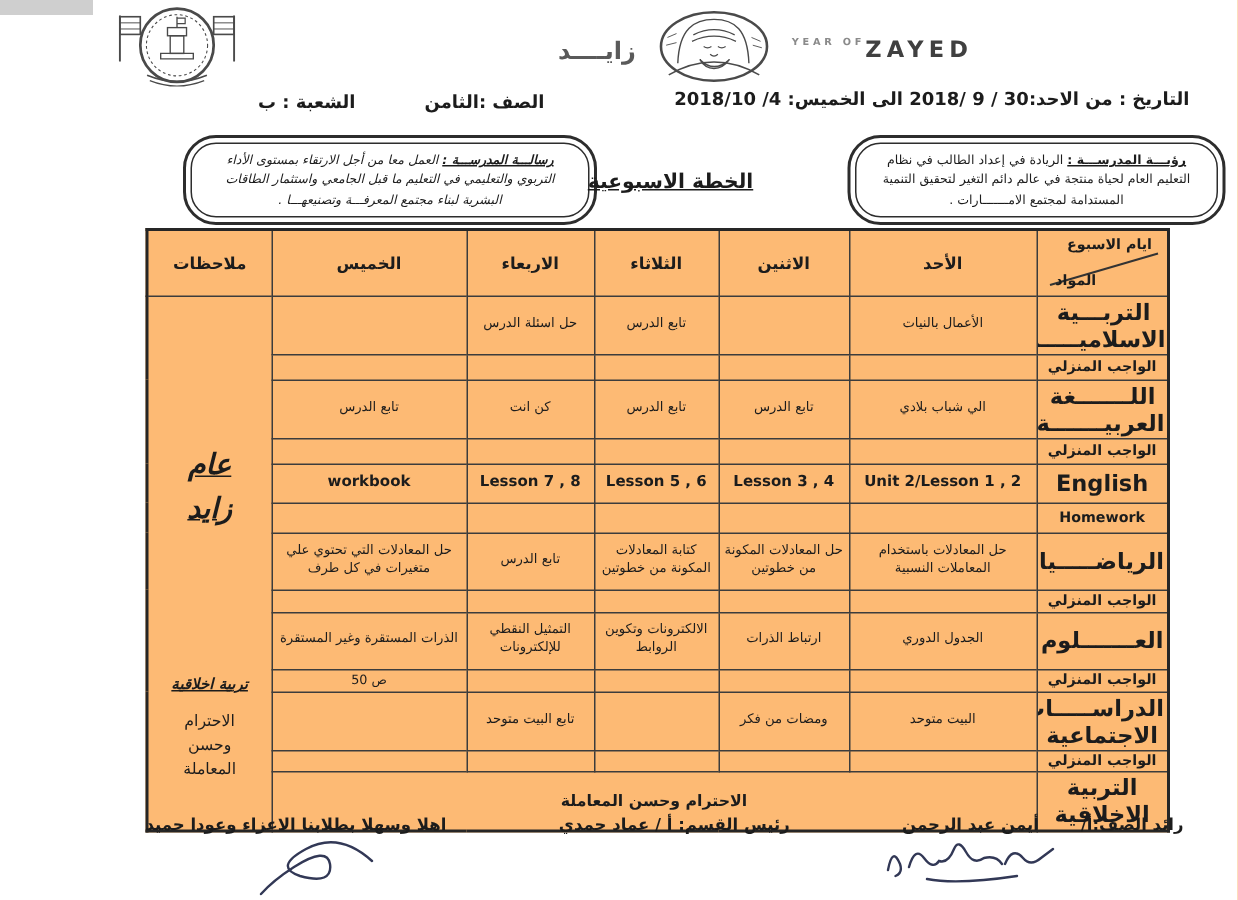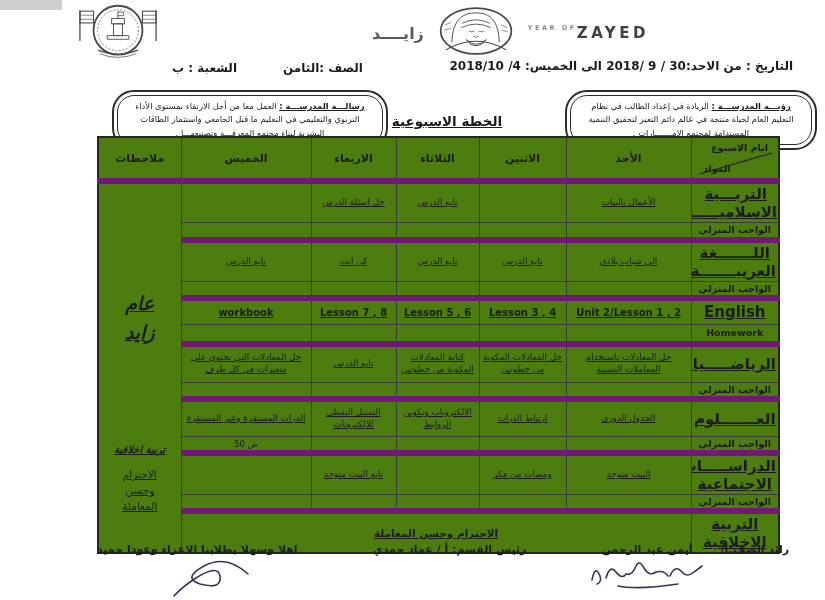--- a/index.html
+++ b/index.html
@@ -23,31 +23,31 @@
     font-size:12px; font-weight:bold; }
   .class-line { position:absolute; top:61px; left:172px; direction:rtl;
     font-size:12px; font-weight:bold; display:flex; gap:46px; }
 
   
   .rbox { position:absolute; border:2.5px solid #2d2d2d; border-radius:22px; padding:3px; background:#fff; }
   .rbox-inner { border:1px solid #2d2d2d; border-radius:17px; padding:4px 9px;
     font-size:8.4px; line-height:1.6; text-align:center; direction:rtl; }
   .rbox-title { font-weight:bold; text-decoration:underline; }
   .vision-box { top:90px; right:8px; width:252px; }
-  .mission-box { top:90px; left:112px; width:276px; }
+  .mission-box { top:90px; left:122px; width:276px;font-style:italic; }
   .page-title { position:absolute; top:113px; left:372px; width:150px; text-align:center;
     font-size:13.5px; font-weight:bold; text-decoration:underline; direction:rtl; }
 
   
-  .plan-table { position:absolute; top:136px; left:97px; border-collapse:collapse;
-    table-layout:fixed; width:681px; direction:rtl; background:#4d7c0f;
+  .plan-table { position:absolute; top:152px; left:97px; border-collapse:collapse;
+    table-layout:fixed; width:681px; direction:rtl; background:#fdba74;
     border:2.5px solid #262626; }
   .plan-table td, .plan-table th { border:1px solid #3c3c3c; vertical-align:middle;
     text-align:center; overflow:hidden; padding:1px 2px; }
-  tr.grp > td, tr.grp > th { border-top:6px solid #701a75;text-decoration:underline; }
+  tr.grp > td, tr.grp > th { border-top:1px solid #701a75; }
   .day-h { font-size:11px; font-weight:bold; }
   .corner { position:relative; }
   .corner .c-top { position:absolute; top:4px; right:10px; font-size:9.5px; font-weight:bold; }
   .corner .c-bot { position:absolute; bottom:4px; left:12px; font-size:9.5px; font-weight:bold; }
   .corner svg { position:absolute; inset:0; width:100%; height:100%; }
   .subj { font-size:15px; font-weight:bold; }
   .hwlabel { font-size:9.5px; font-weight:bold; }
   .cell { font-size:8.8px; line-height:1.35; }
   .cell.en { font-size:10px; font-weight:bold; direction:ltr; }
   .hw { font-size:8.5px; }

